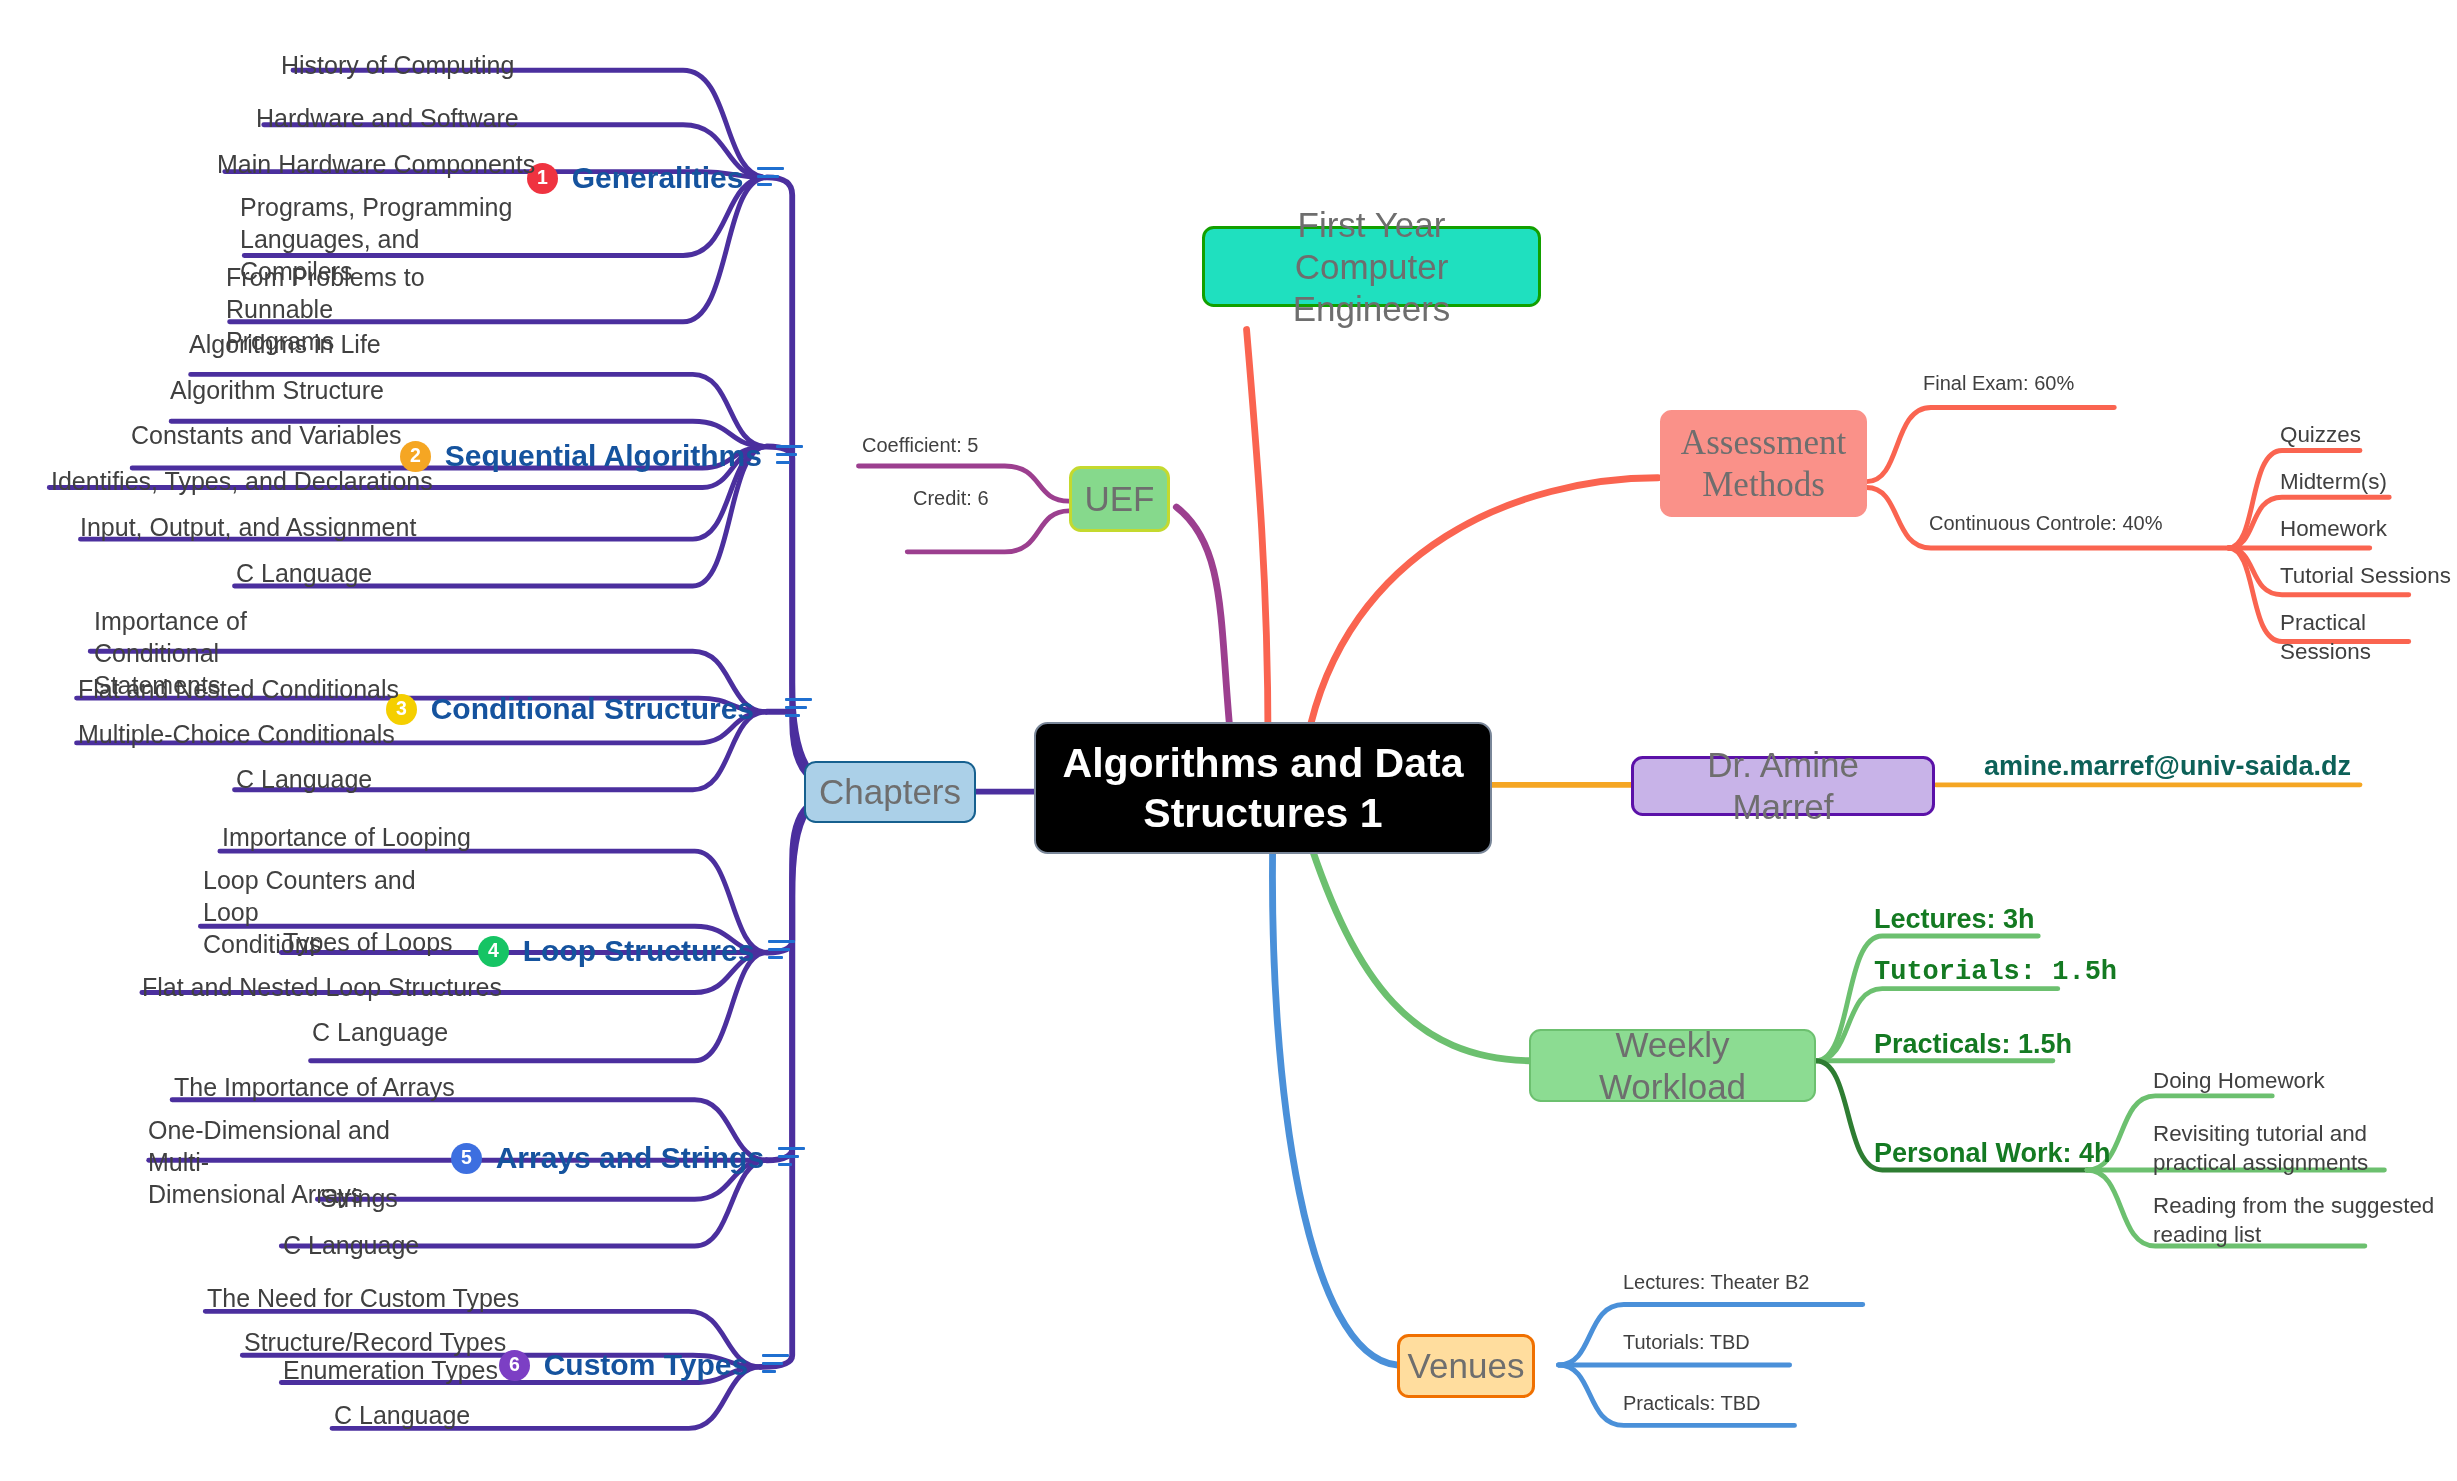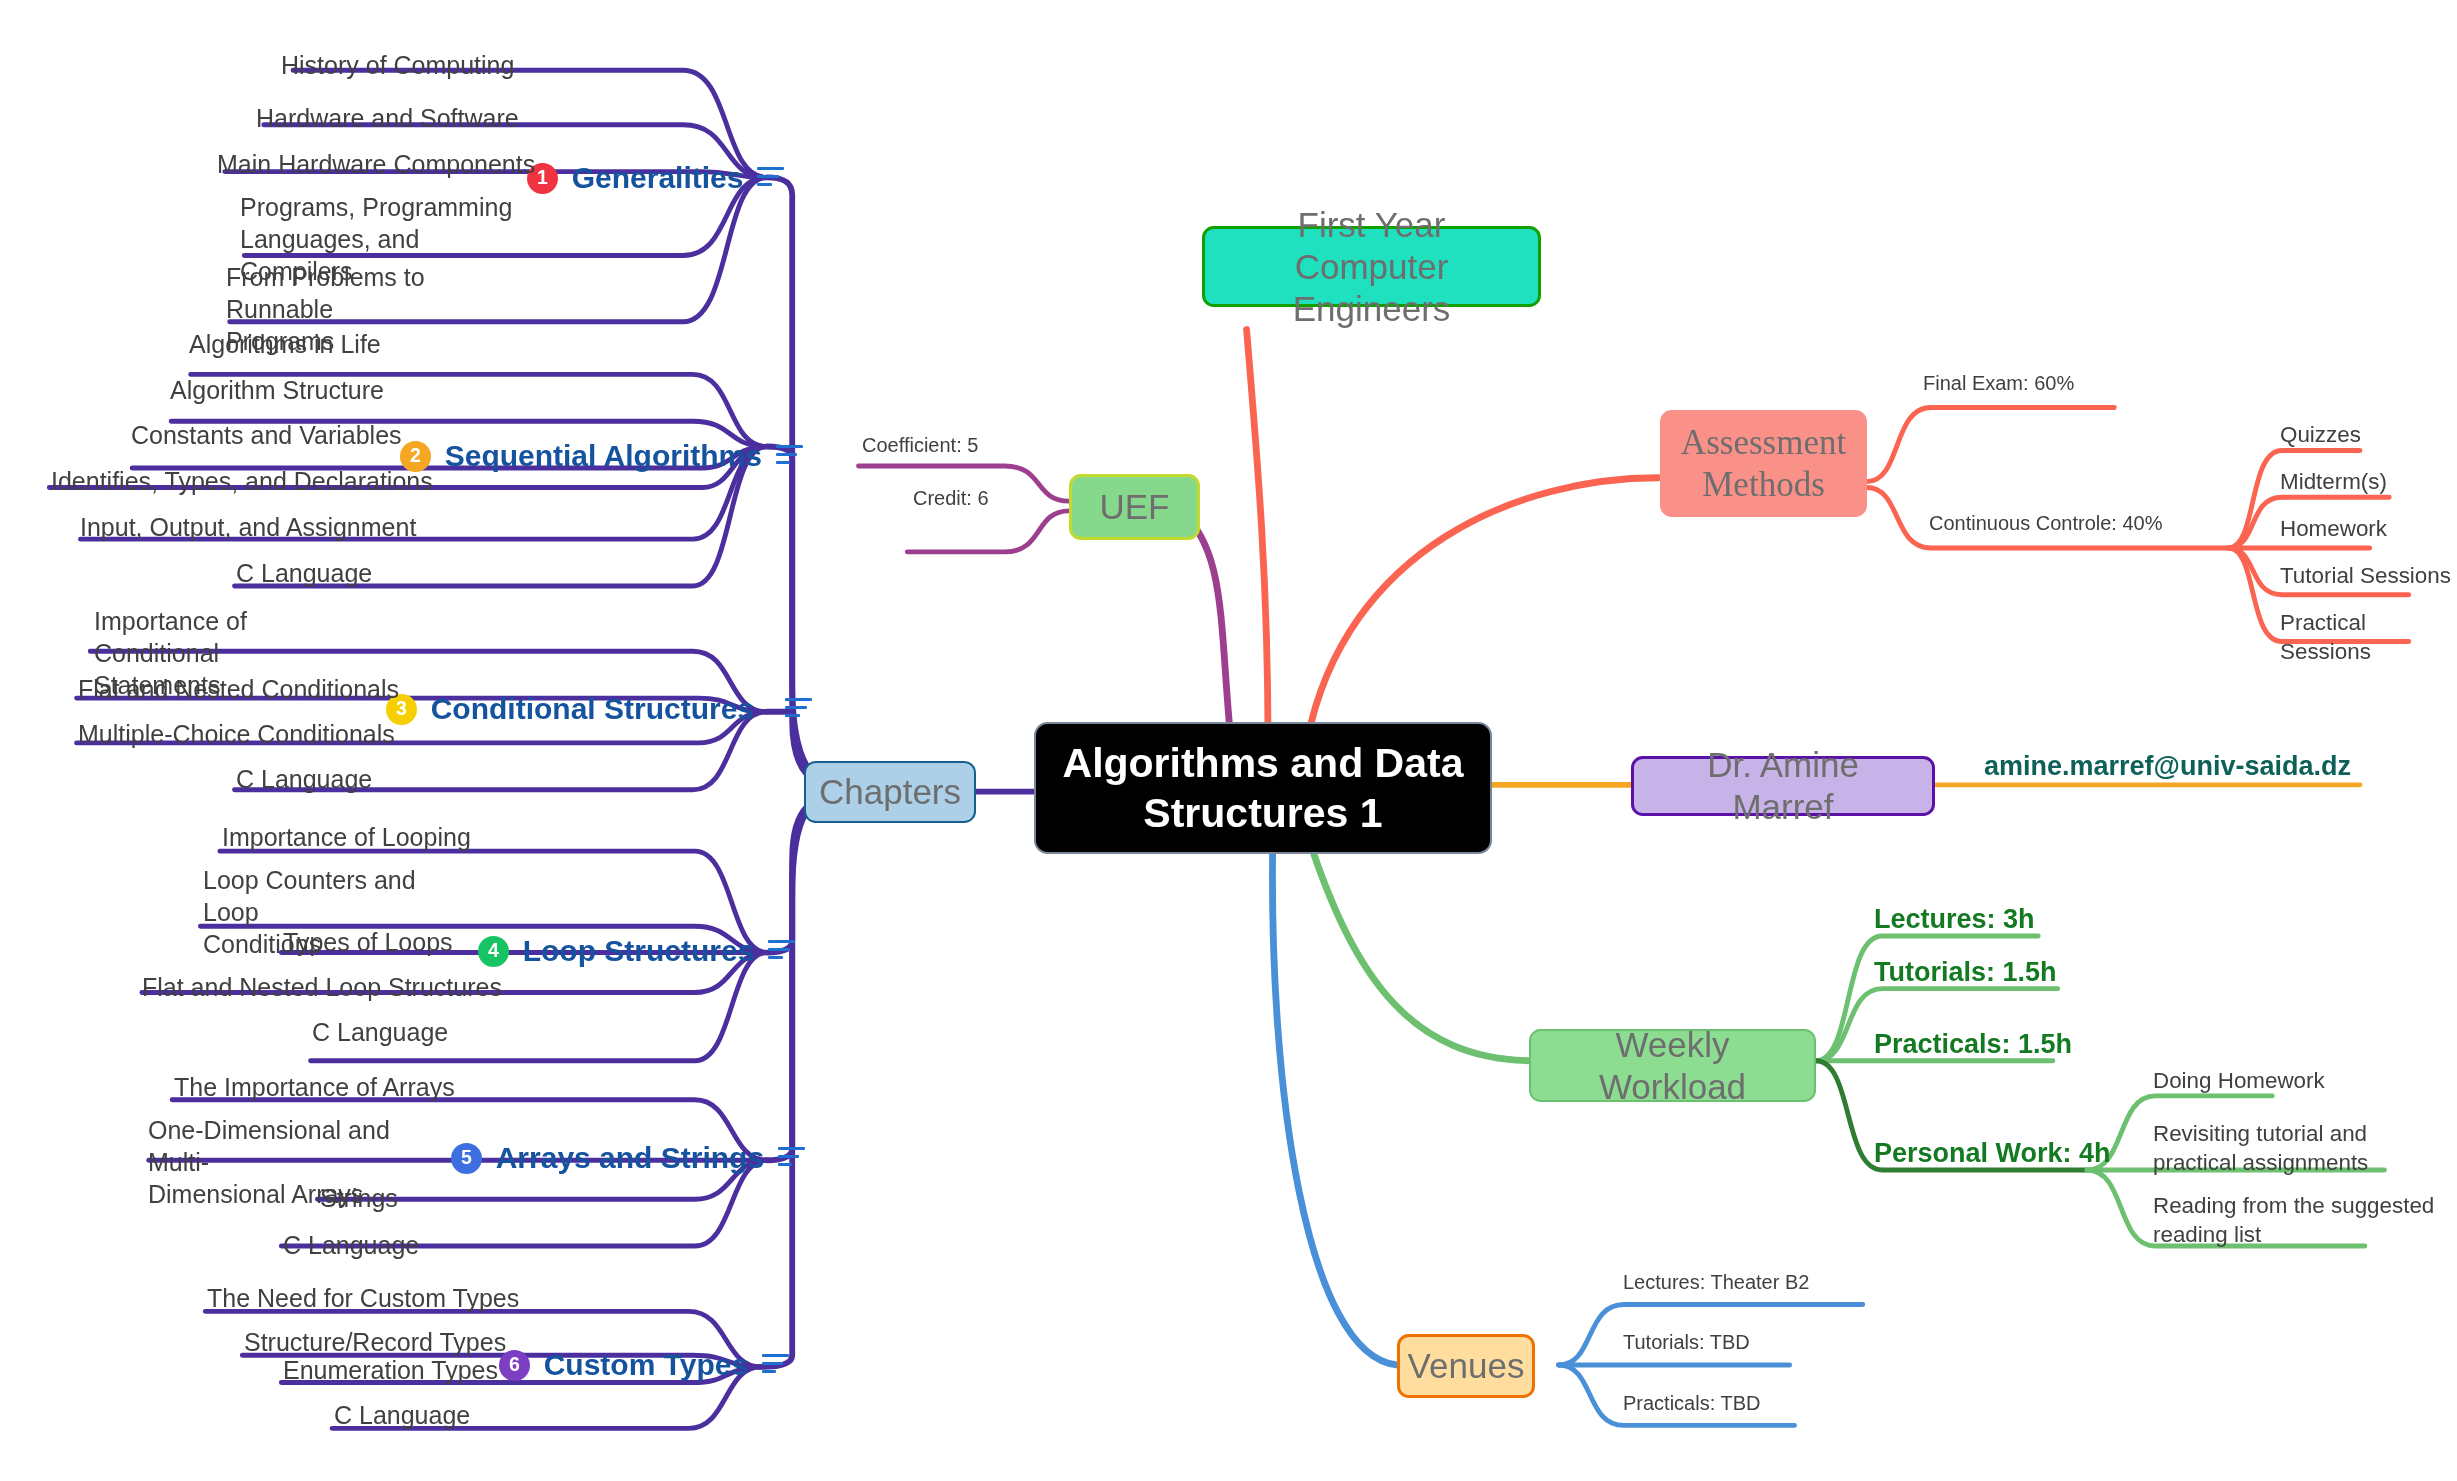--- a/index.html
+++ b/index.html
@@ -161,21 +161,21 @@
   </svg>
 
   <div class="node root" style="left:1034px;top:722px;width:458px;height:132px;">
     <span>Algorithms and Data Structures 1</span>
   </div>
 
   <div class="node box box-teal" style="left:1202px;top:226px;width:339px;height:81px;">
     <span>First Year Computer Engineers</span>
   </div>
 
-  <div class="node box box-uef" style="left:1069px;top:466px;width:131px;height:66px;margin-top:8px;">
+  <div class="node box box-uef" style="left:1069px;top:466px;width:101px;height:66px;">
     <span>UEF</span>
   </div>
   <div class="leaf mid" style="left:862px;top:433px;">Coefficient: 5</div>
   <div class="leaf mid" style="left:913px;top:486px;">Credit: 6</div>
 
   <div class="node box box-red" style="left:1660px;top:410px;width:207px;height:107px;padding:7.8px 13.7px;">
     <span>Assessment Methods</span>
   </div>
   <div class="leaf mid" style="left:1923px;top:371px;">Final Exam: 60%</div>
   <div class="leaf mid" style="left:1929px;top:511px;">Continuous Controle: 40%</div>
@@ -188,21 +188,21 @@
 
   <div class="node box box-purple" style="left:1631px;top:756px;width:304px;height:60px;">
     <span>Dr. Amine Marref</span>
   </div>
   <div class="leaf bold-teal" style="left:1984px;top:749px;">amine.marref@univ-saida.dz</div>
 
   <div class="node box box-green" style="left:1529px;top:1029px;width:287px;height:73px;">
     <span>Weekly Workload</span>
   </div>
   <div class="leaf bold-green" style="left:1874px;top:902px;">Lectures: 3h</div>
-  <div class="leaf bold-green" style="left:1874px;top:955px;">Tutorials: 1.5h</div>
+  <div class="leaf bold-green" style="left:1874px;top:955px;font-family:Liberation Mono, monospace;">Tutorials: 1.5h</div>
   <div class="leaf bold-green" style="left:1874px;top:1027px;">Practicals: 1.5h</div>
   <div class="leaf bold-green" style="left:1874px;top:1136px;">Personal Work: 4h</div>
 
   <div class="leaf small" style="left:2153px;top:1067px;width:293px;">Doing Homework</div>
   <div class="leaf small" style="left:2153px;top:1120px;width:283px;">Revisiting tutorial and practical assignments</div>
   <div class="leaf small" style="left:2153px;top:1192px;width:283px;">Reading from the suggested reading list</div>
 
   <div class="node box box-orange" style="left:1397px;top:1334px;width:138px;height:64px;">
     <span>Venues</span>
   </div>

